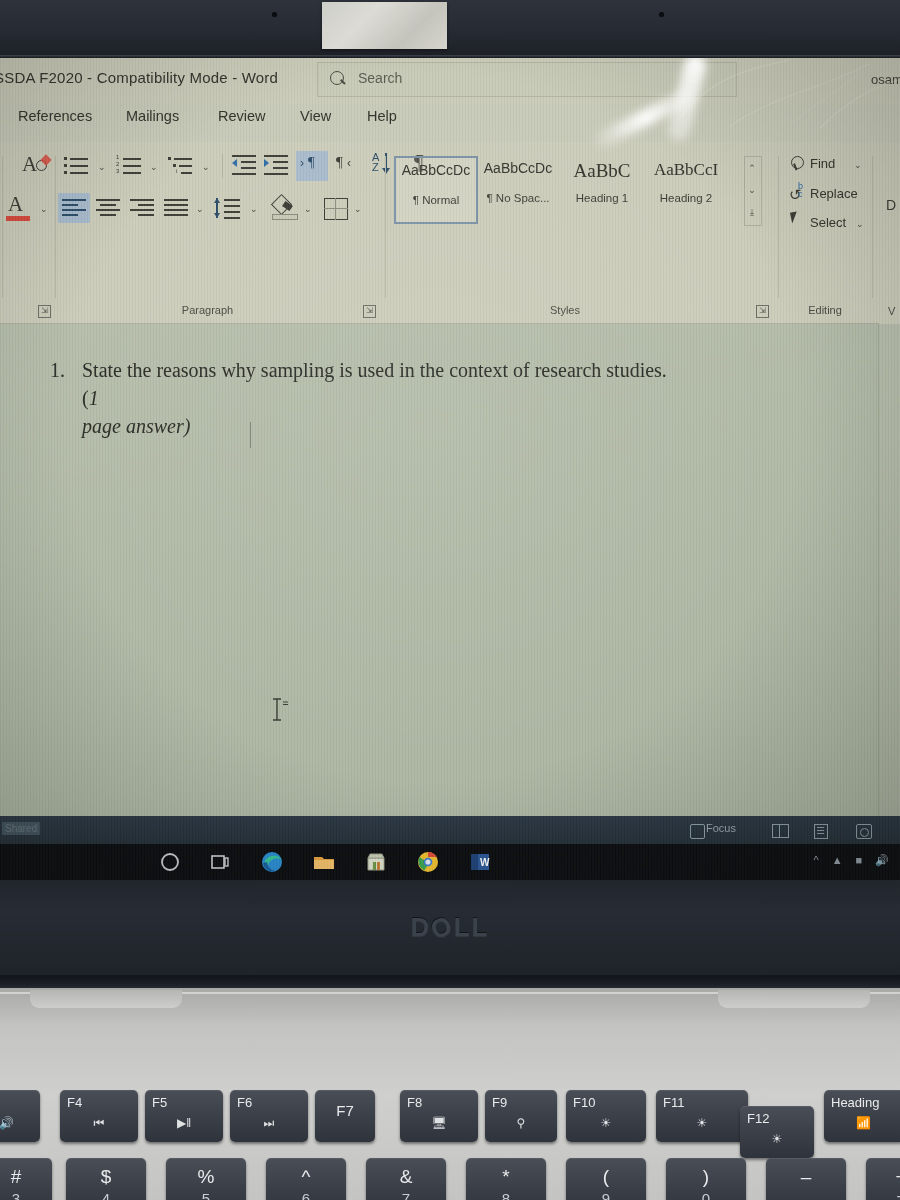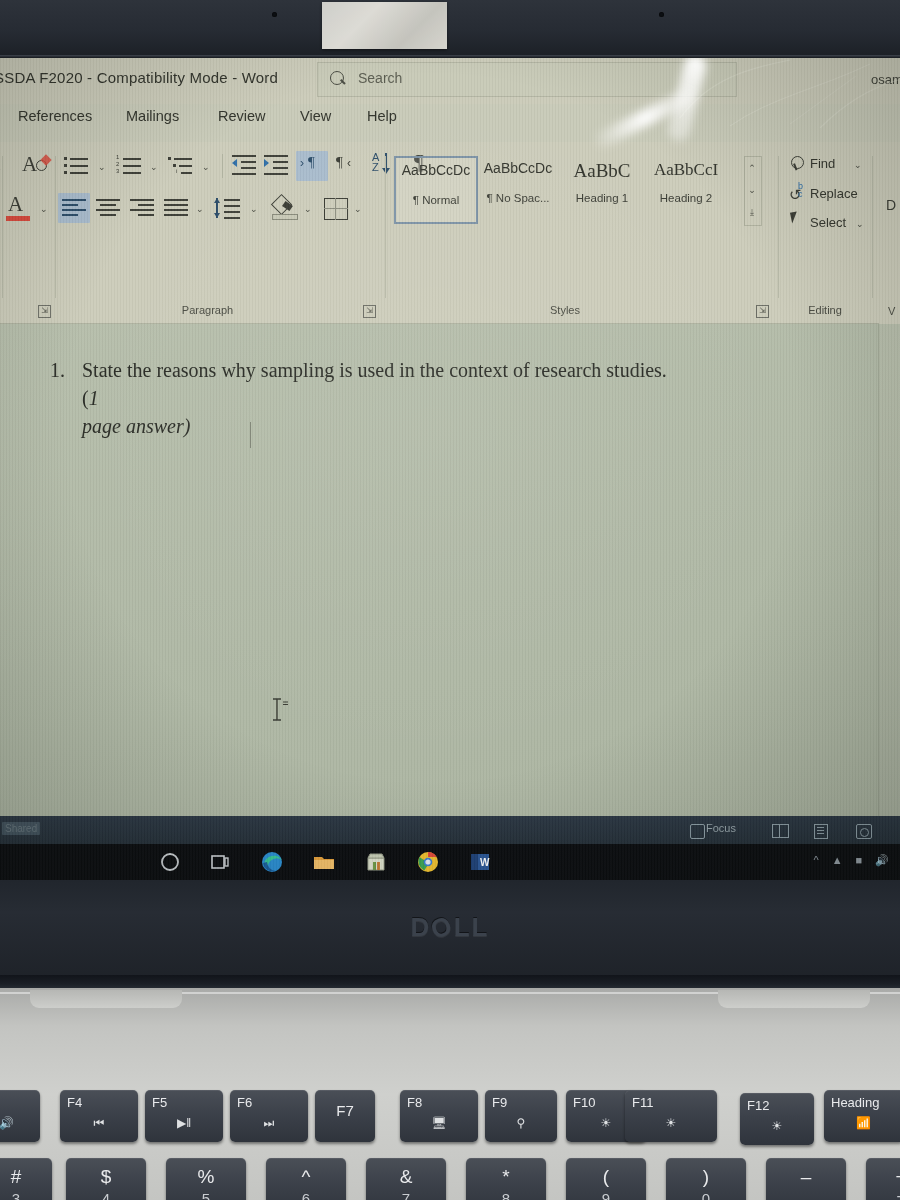--- a/index.html
+++ b/index.html
@@ -483,25 +483,25 @@
         <span class="kg">🖥</span>
       </div>
     <div class="key" style="left:485px;top:0;width:72px;height:52px">
         <span class="kl">F9</span>
         <span class="kg">⚲</span>
       </div>
     <div class="key" style="left:566px;top:0;width:80px;height:52px">
         <span class="kl">F10</span>
         <span class="kg">☀</span>
       </div>
-    <div class="key" style="left:625px;top:0;width:92px;height:52px">
+    <div class="key" style="left:656px;top:0;width:92px;height:52px">
         <span class="kl">F11</span>
         <span class="kg">☀</span>
       </div>
-    <div class="key" style="left:740px;top:3px;width:74px;height:52px">
+    <div class="key" style="left:740px;top:16px;width:74px;height:52px">
         <span class="kl">F12</span>
         <span class="kg">☀</span>
       </div>
     <div class="key" style="left:824px;top:0;width:80px;height:52px">
         <span class="kl">Heading</span>
         <span class="kg">📶</span>
       </div>
   </div>
 
   <div class="keyrow" style="top:1158px">

